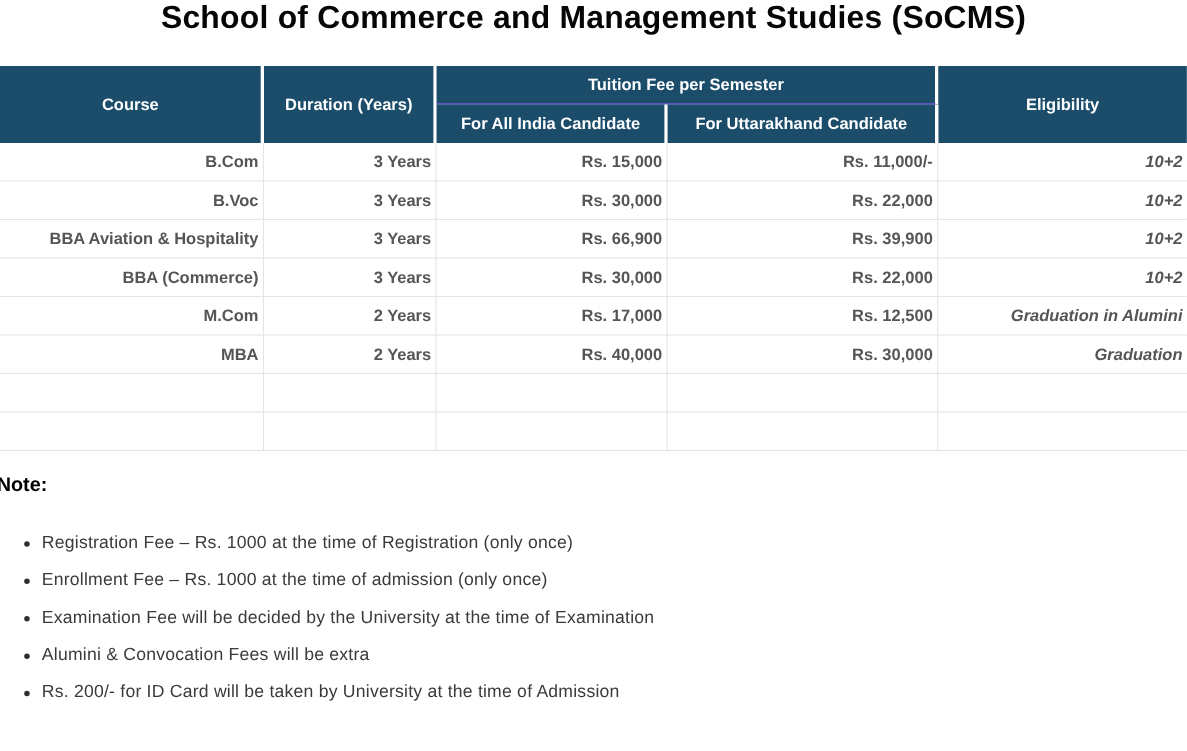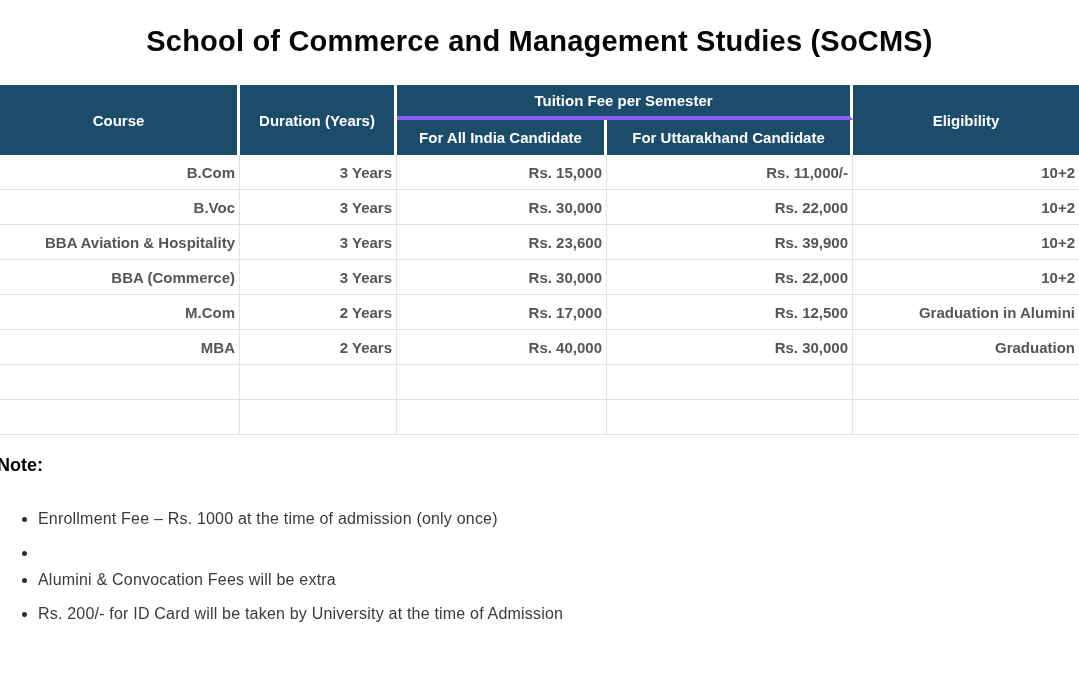--- a/index.html
+++ b/index.html
@@ -3,21 +3,20 @@
 <meta charset="utf-8">
 <style>
   * { box-sizing: border-box; margin: 0; padding: 0; }
   html, body {
     width: 1079px; height: 683px;
     background: #ffffff;
     font-family: "Liberation Sans", sans-serif;
     overflow: hidden;
   }
   .page-title {
-    padding-top: 25px;
     text-align: center;
     font-size: 29px;
     line-height: 33px;
     font-weight: 800;
     color: #060606;
     letter-spacing: 0.2px;
   }
   table.fee-table {
     margin-top: 27px;
     width: 1079px;
@@ -29,35 +28,35 @@
     background: #1b4d6b;
     color: #ffffff;
     font-size: 15px;
     font-weight: 700;
     text-align: center;
     vertical-align: middle;
     height: 35px;
     padding: 0 4px;
   }
   .fee-table th.sep-right { border-right: 3px solid #ffffff; }
-  .fee-table th.sep-bottom { border-bottom: 4px solid #8b5cf6; }
+  .fee-table th.sep-bottom { border-bottom: 1px solid #8b5cf6; }
   .fee-table td {
     height: 35px;
     text-align: right;
     vertical-align: middle;
     font-size: 15px;
     font-weight: 700;
     color: #555555;
     border-bottom: 1px solid #e4e4e4;
     border-right: 1px solid #e4e4e4;
     padding: 0 4px;
     overflow: hidden;
     white-space: nowrap;
   }
-  .fee-table td:last-child { border-right: 0; }
+  .fee-table td:last-child { border-right: 0; font-style: italic; }
   .note-heading {
     margin-top: 20px;
     margin-left: -3px;
     font-size: 18px;
     font-weight: 800;
     color: #000000;
   }
   ul.note-list {
     list-style: none;
     margin-top: 33px;
@@ -119,21 +118,21 @@
     <tr>
       <td>B.Voc</td>
       <td>3 Years</td>
       <td>Rs. 30,000</td>
       <td>Rs. 22,000</td>
       <td>10+2</td>
     </tr>
     <tr>
       <td>BBA Aviation &amp; Hospitality</td>
       <td>3 Years</td>
-      <td>Rs. 23,600</td>
+      <td>Rs. 66,900</td>
       <td>Rs. 39,900</td>
       <td>10+2</td>
     </tr>
     <tr>
       <td>BBA (Commerce)</td>
       <td>3 Years</td>
       <td>Rs. 30,000</td>
       <td>Rs. 22,000</td>
       <td>10+2</td>
     </tr>
@@ -166,24 +165,29 @@
       <td></td>
     </tr>
   </tbody>
 </table>
 
 <div class="note-heading">Note:</div>
 
 <ul class="note-list">
   <li>
     <span class="bullet-dot"></span>
+    <span class="note-text">Registration Fee – Rs. 1000 at the time of Registration (only once)</span>
+  </li>
+  <li>
+    <span class="bullet-dot"></span>
     <span class="note-text">Enrollment Fee – Rs. 1000 at the time of admission (only once)</span>
   </li>
   <li>
     <span class="bullet-dot"></span>
+    <span class="note-text">Examination Fee will be decided by the University at the time of Examination</span>
   </li>
   <li>
     <span class="bullet-dot"></span>
     <span class="note-text">Alumini &amp; Convocation Fees will be extra</span>
   </li>
   <li>
     <span class="bullet-dot"></span>
     <span class="note-text">Rs. 200/- for ID Card will be taken by University at the time of Admission</span>
   </li>
 </ul>

